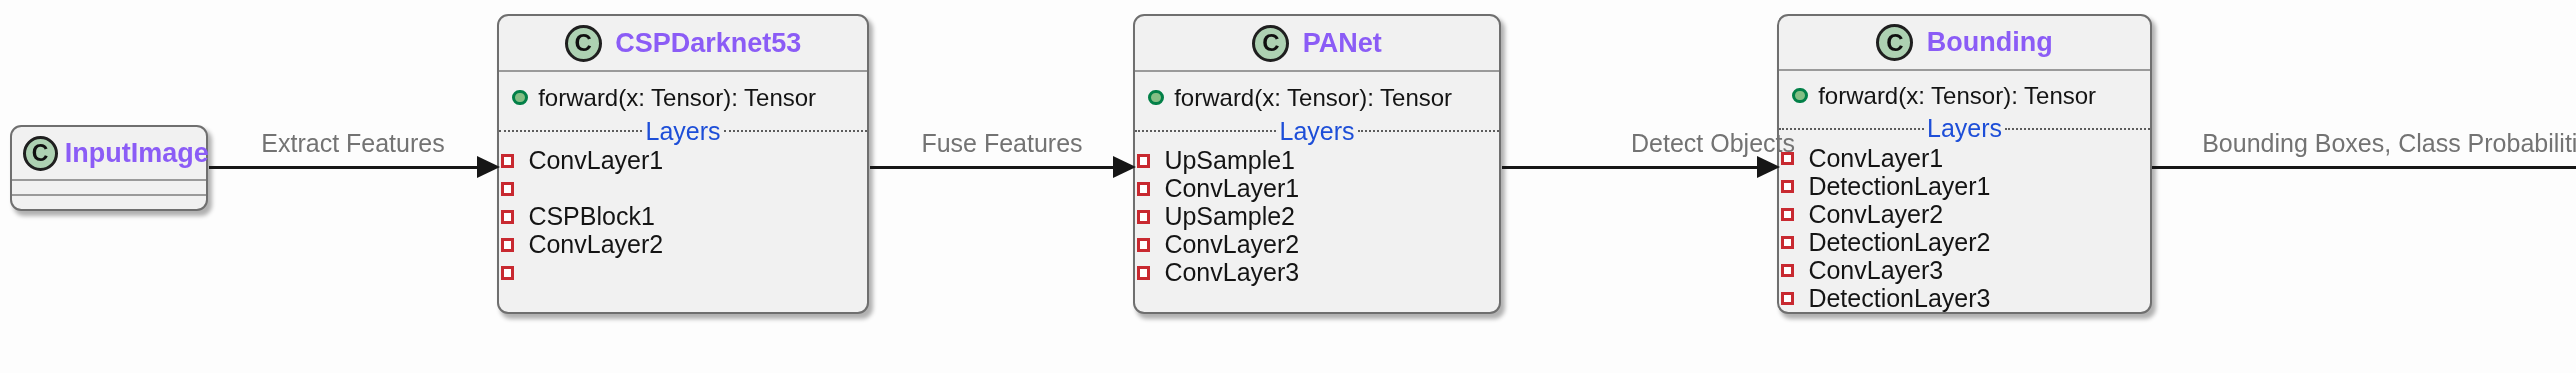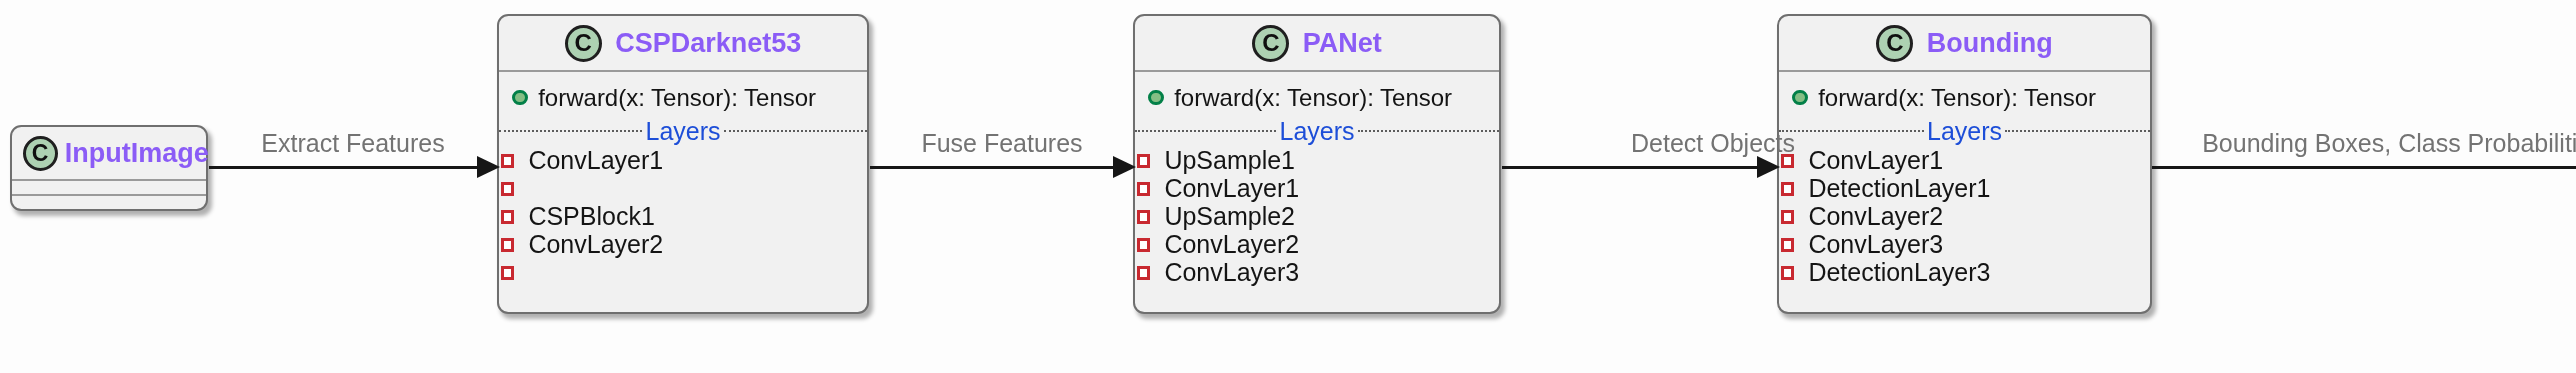--- a/index.html
+++ b/index.html
@@ -212,20 +212,24 @@
       <div class="field-row">
           <span class="field-icon"></span>
           <span>DetectionLayer1</span>
         </div>
       <div class="field-row">
           <span class="field-icon"></span>
           <span>ConvLayer2</span>
         </div>
       <div class="field-row">
           <span class="field-icon"></span>
+          <span>DetectionLayer2</span>
+        </div>
+      <div class="field-row">
+          <span class="field-icon"></span>
           <span>ConvLayer3</span>
         </div>
       <div class="field-row">
           <span class="field-icon"></span>
           <span>DetectionLayer3</span>
         </div>
     </div>
   </div>
 
   <div id="edge-1">

